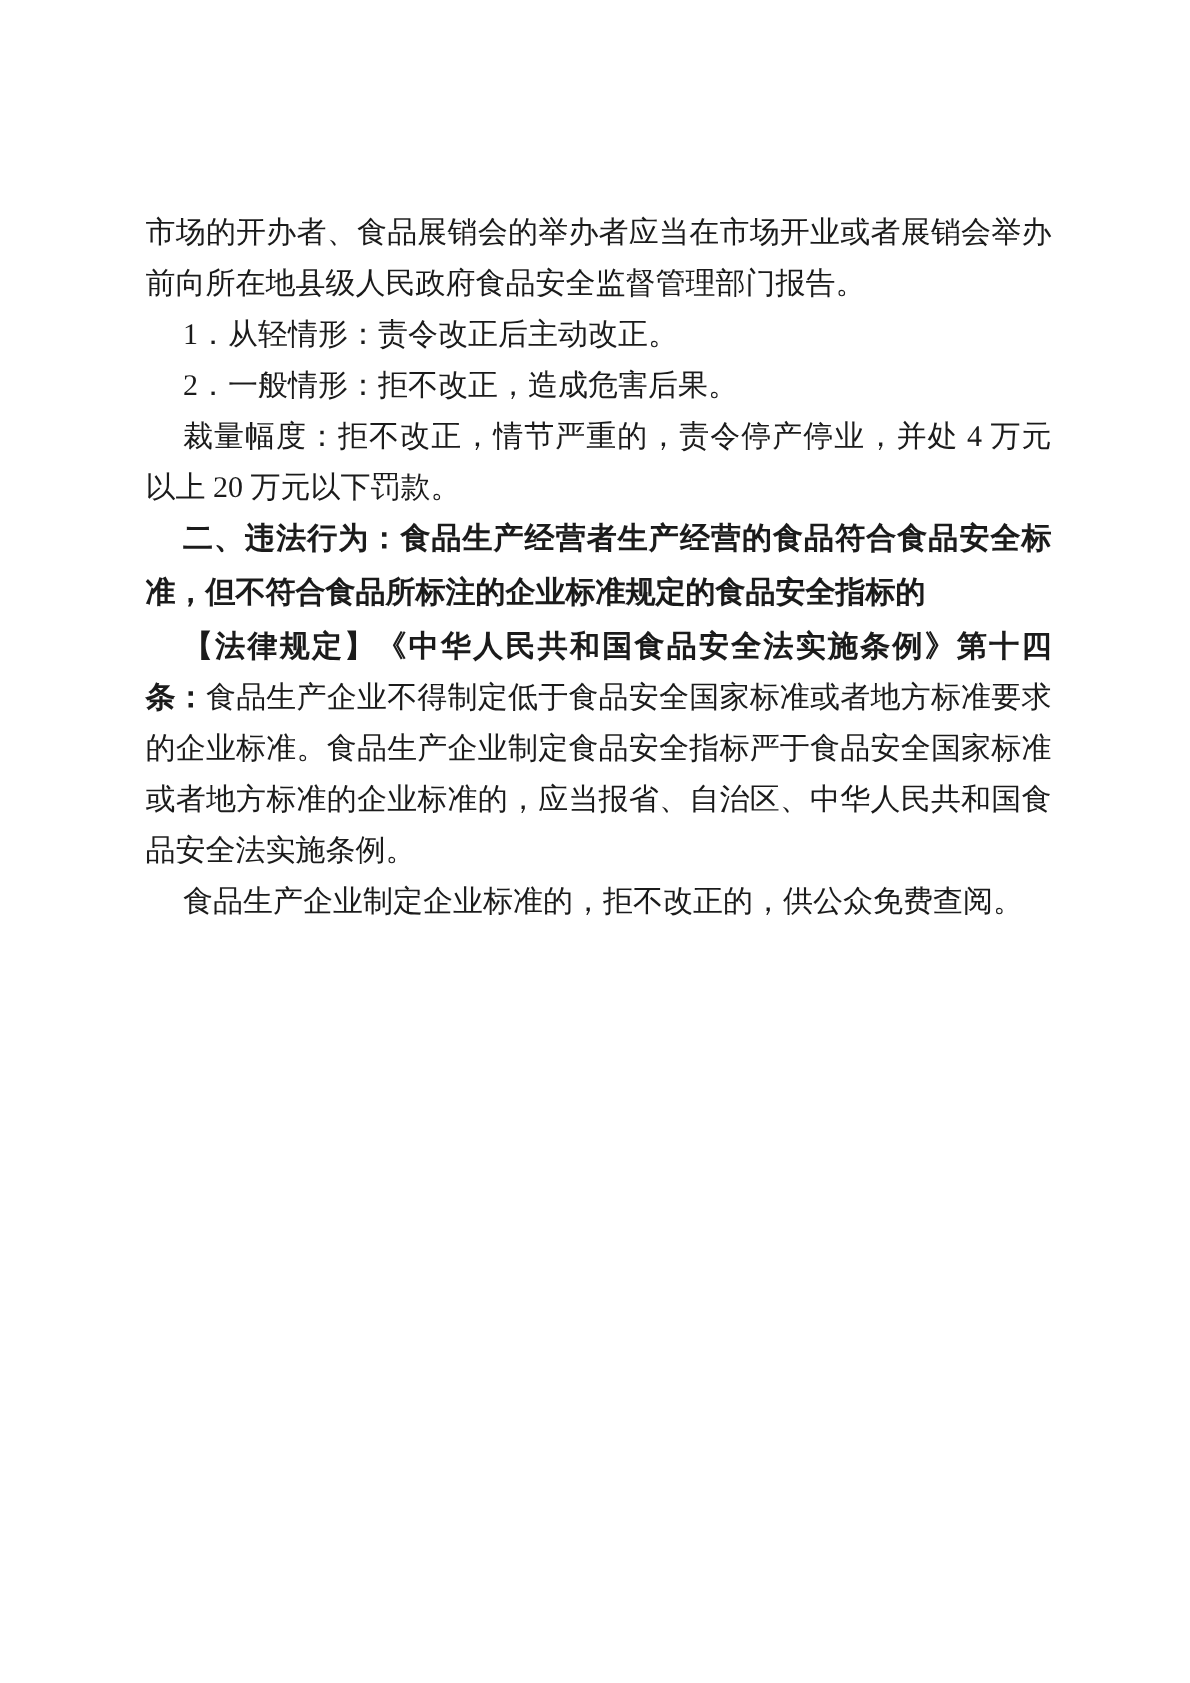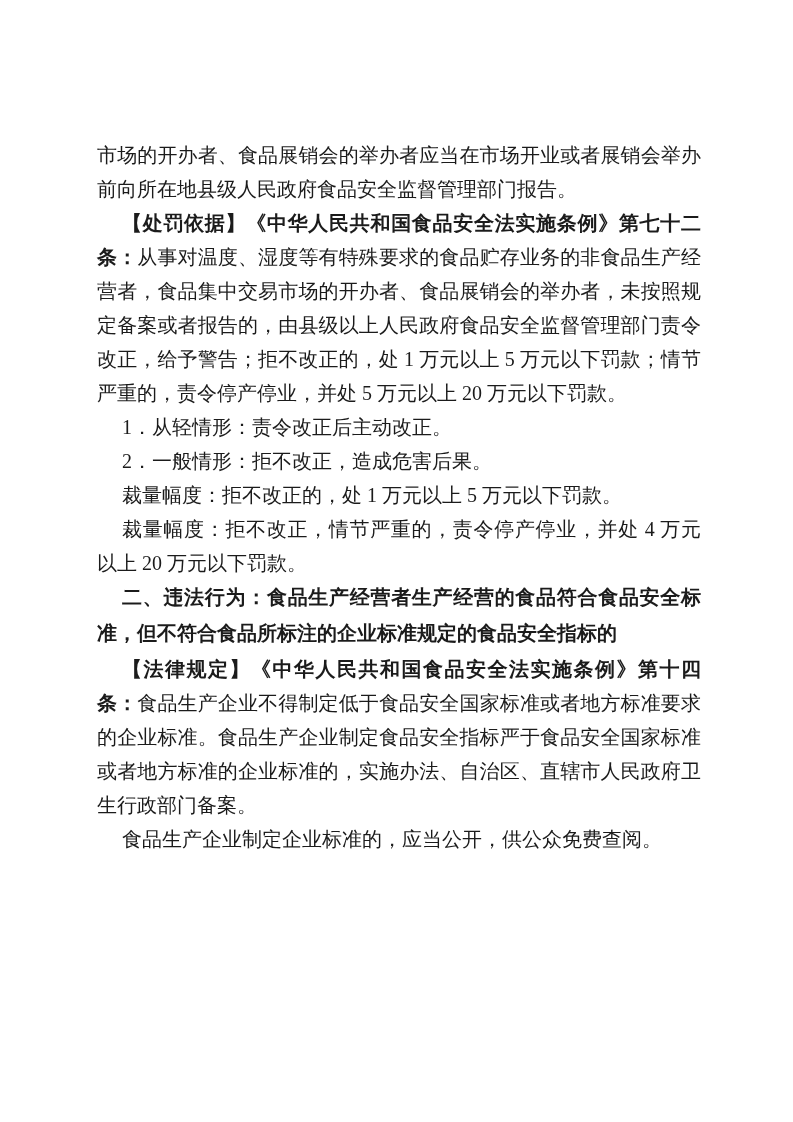--- a/index.html
+++ b/index.html
@@ -53,38 +53,36 @@
   }
 </style>
 </head>
 <body>
 
 <div class="page">
   <main class="content">
 
     <p class="para flush"><span>市场的开办者、食品展销会的举办者应当在市场开业或者展销会举办前向所在地县级人民政府食品安全监督管理部门报告。</span></p>
 
-    <p class="para"><span class="seg-bold">【处罚依据】《中华人民共和国食品安全法实施条例》第七十二条：</span><span>从事对温度、湿度等有特殊要求的食品贮存业务的非食品生产经营者，食品集中交易市场的开办者、食品展销会的举办者，未按照规定备案或者报告的，由县级以上人民政府食品安全监督管理部门责令改正，给予警告；拒不改正的，处 1 万元以上 5 万元以下罚款；情节严重的，责令停产停业，并处 5 万元以上 20 万元以下罚款。</span></p>
 
 
     <p class="para"><span>1．从轻情形：责令改正后主动改正。</span></p>
 
 
     <p class="para"><span>2．一般情形：拒不改正，造成危害后果。</span></p>
 
-    <p class="para"><span>裁量幅度：拒不改正的，处 1 万元以上 5 万元以下罚款。</span></p>
 
 
     <p class="para"><span>裁量幅度：拒不改正，情节严重的，责令停产停业，并处 4 万元以上 20 万元以下罚款。</span></p>
 
     <p class="para"><span class="seg-bold-sans">二、违法行为：食品生产经营者生产经营的食品符合食品安全标准，但不符合食品所标注的企业标准规定的食品安全指标的</span></p>
 
-    <p class="para"><span class="seg-bold">【法律规定】《中华人民共和国食品安全法实施条例》第十四条：</span><span>食品生产企业不得制定低于食品安全国家标准或者地方标准要求的企业标准。食品生产企业制定食品安全指标严于食品安全国家标准或者地方标准的企业标准的，实施办法、自治区、直辖市人民政府卫生行政部门备案。</span></p>
+    <p class="para"><span class="seg-bold">【法律规定】《中华人民共和国食品安全法实施条例》第十四条：</span><span>食品生产企业不得制定低于食品安全国家标准或者地方标准要求的企业标准。食品生产企业制定食品安全指标严于食品安全国家标准或者地方标准的企业标准的，应当报省、自治区、中华人民共和国食品安全法实施条例。</span></p>
 
-    <p class="para"><span>食品生产企业制定企业标准的，应当公开，供公众免费查阅。</span></p>
+    <p class="para"><span>食品生产企业制定企业标准的，拒不改正的，供公众免费查阅。</span></p>
 
 
   </main>
 
   <footer class="footer">
     <span>— 372 —</span>
   </footer>
 </div>
 
 </body></html>

